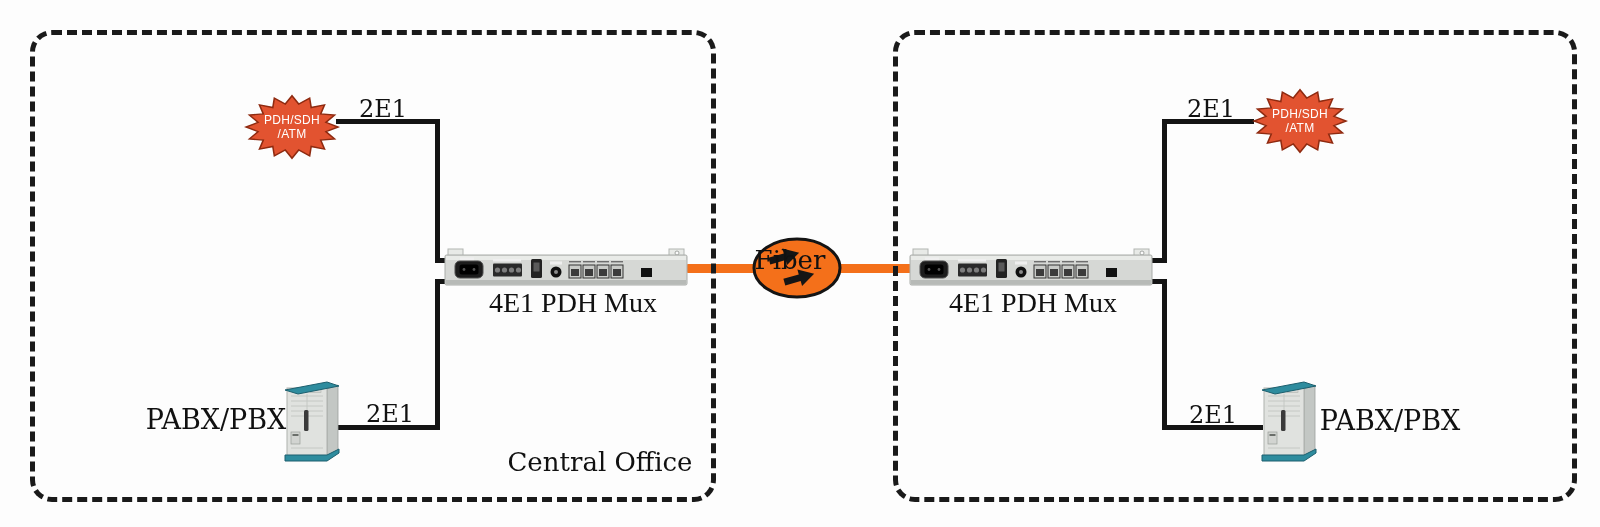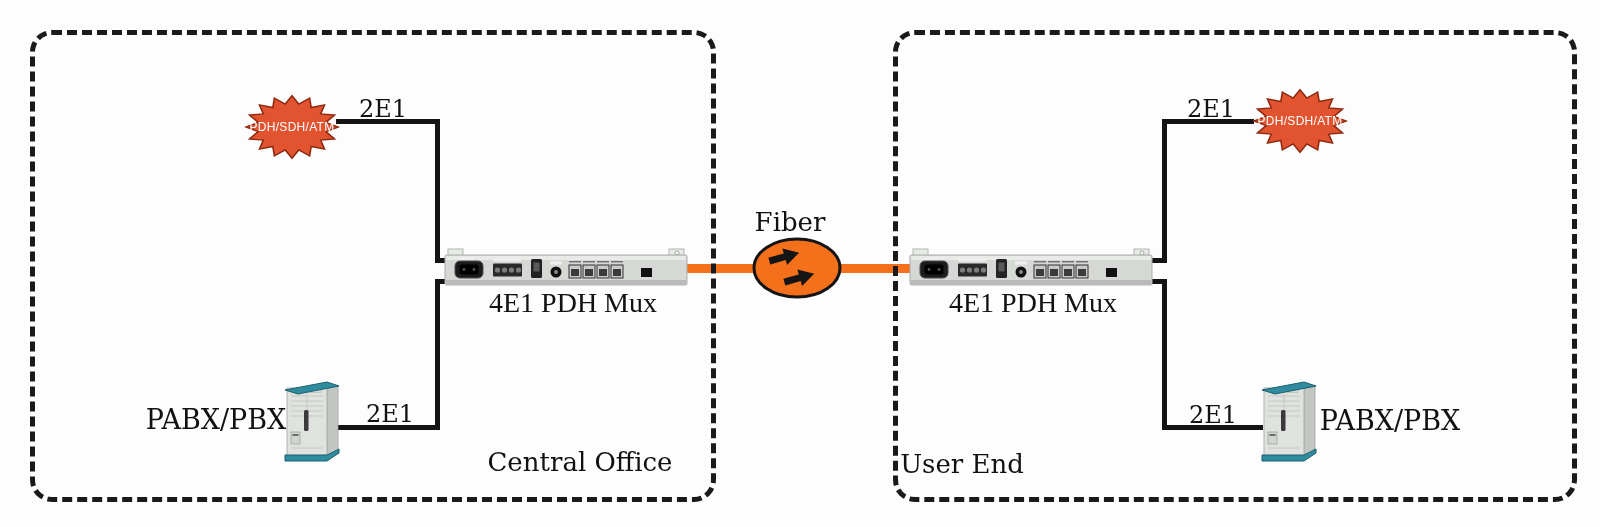--- a/index.html
+++ b/index.html
@@ -22,40 +22,40 @@
     background:var(--fiber-orange,#f4701a); border-radius:2px;
   }
   .fiber-ellipse-svg { position:absolute; left:750px; top:236px; width:94px; height:64px; }
   .fiber-ellipse-shape { fill:var(--fiber-orange,#f4701a); stroke:#141414; stroke-width:3; }
   .fiber-arrow { fill:#151515; }
 
   .starburst { position:absolute; width:96px; height:66px; }
   .starburst svg { position:absolute; inset:0; width:100%; height:100%; }
   .star-poly { fill:var(--starburst-fill,#e25330); stroke:var(--starburst-stroke,#8e2a10); stroke-width:1.6; }
   .starburst-label {
-    position:absolute; inset:0; display:flex; flex-direction:row;
+    position:absolute; inset:0; display:flex; flex-direction:column;
     align-items:center; justify-content:center;
     font-family:"Liberation Sans", sans-serif; font-size:12px; line-height:1.2;
     color:#ffffff; letter-spacing:.3px; text-align:center;
   }
 
   .mux-svg { position:absolute; width:246px; height:42px; }
   .mux-left  { left:443px; top:246px; }
   .mux-right { left:908px; top:246px; }
 
   .cabinet-svg { position:absolute; width:58px; height:86px; }
   .cabinet-left  { left:283px;  top:376px; }
   .cabinet-right { left:1260px; top:376px; }
 
   .lbl { position:absolute; color:#111; white-space:nowrap; transform:translateX(-50%); }
   .lbl-e1    { font-size:24px;margin-top:8px; }
   .lbl-mux   { font-size:28px;font-family:Liberation Serif, serif; }
   .lbl-pabx  { font-size:27px; }
   .lbl-title { font-size:26px; }
-  .lbl-fiber { font-size:26px; }
+  .lbl-fiber { font-size:26px;margin-top:38px; }
 
   .defs-holder { position:absolute; width:0; height:0; overflow:hidden; }
 </style>
 </head>
 <body>
 
 <svg class="defs-holder" aria-hidden="true">
   <defs>
     <symbol id="mux-symbol" viewBox="0 0 246 42">
 
@@ -204,16 +204,15 @@
   <div class="lbl lbl-e1" style="left:390px;top:392px;">2E1</div>
   <div class="lbl lbl-e1" style="left:1211px;top:87px;">2E1</div>
   <div class="lbl lbl-e1" style="left:1213px;top:393px;">2E1</div>
 
   <div class="lbl lbl-mux" style="left:573px;top:287px;">4E1 PDH Mux</div>
   <div class="lbl lbl-mux" style="left:1033px;top:287px;">4E1 PDH Mux</div>
 
   <div class="lbl lbl-pabx" style="left:216px;top:404px;">PABX/PBX</div>
   <div class="lbl lbl-pabx" style="left:1390px;top:405px;">PABX/PBX</div>
 
-  <div class="lbl lbl-title" style="left:580px;top:447px;">Central Office</div>
-  <div class="lbl lbl-title" style="left:962px;top:449px;">User End</div>
+  <div class="lbl lbl-title" style="left:600px;top:447px;">Central Office</div>
 
 </div>
 
 </body></html>

